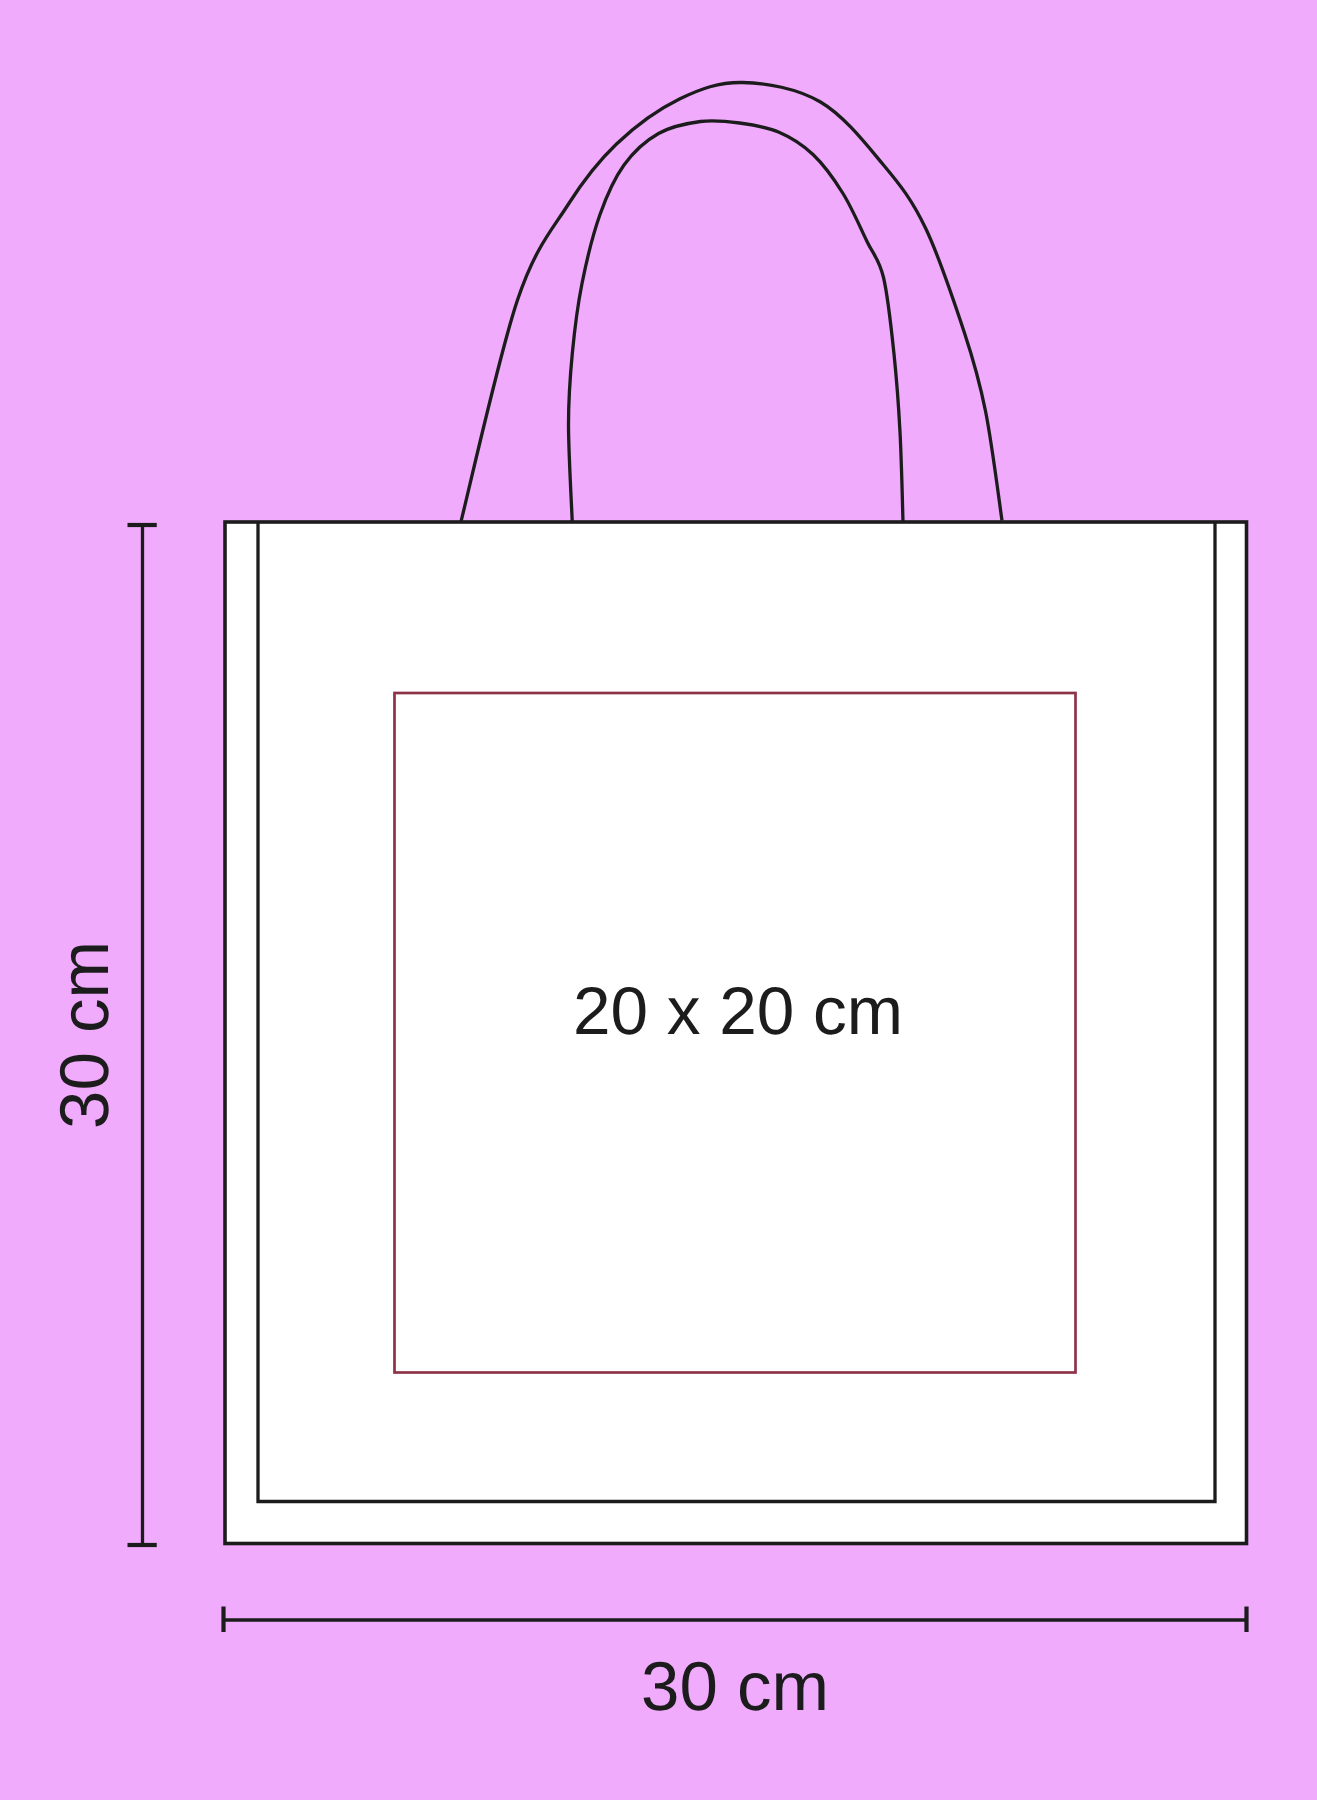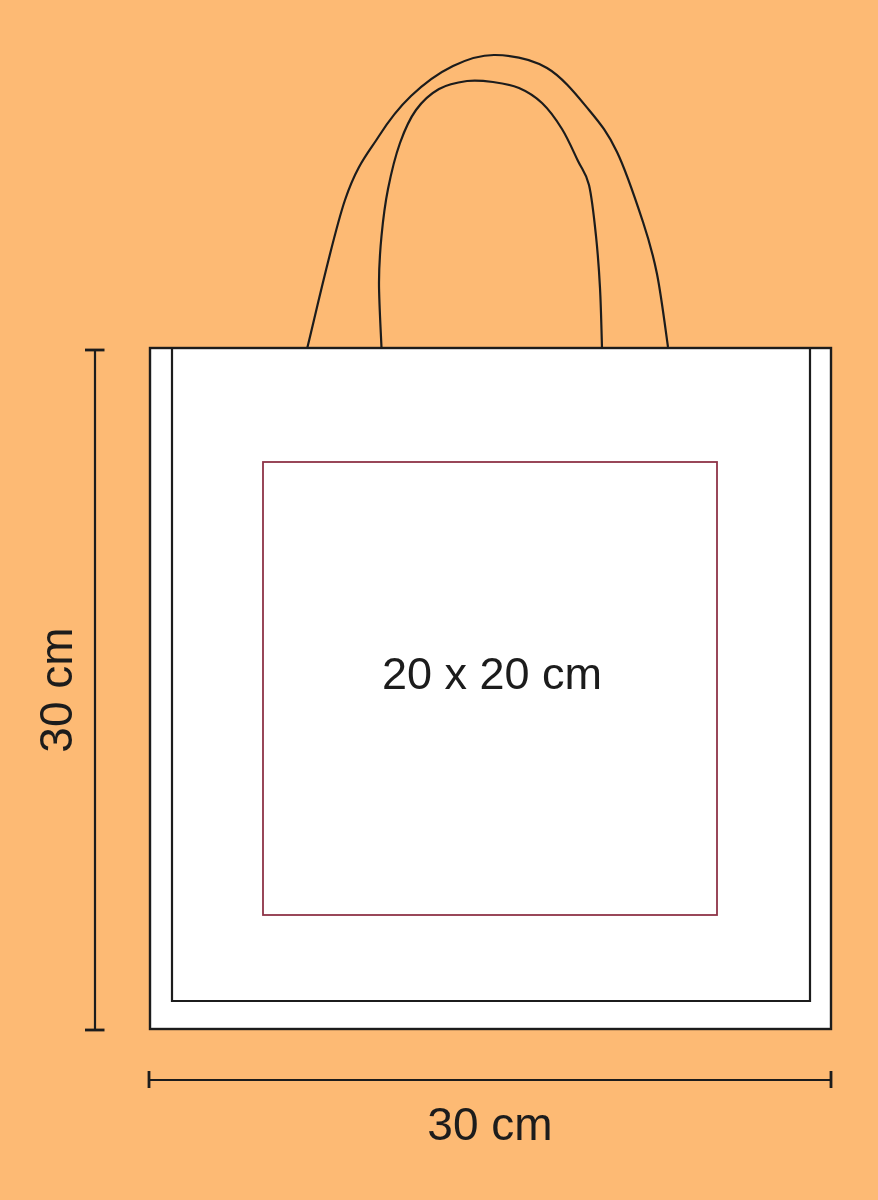--- a/index.html
+++ b/index.html
@@ -1,16 +1,16 @@
 <!DOCTYPE html>
 <html><head>
 <meta charset="utf-8">
 <style>
   html,body{margin:0;padding:0;background:#ffffff;}
-  #stage{position:relative;width:878px;height:1200px;background:#fdba74;overflow:hidden;}
+  #stage{position:relative;width:878px;height:1200px;background:#f0abfc;overflow:hidden;}
   svg{display:block;}
   text{font-family:"Liberation Sans", sans-serif;fill:#1c1c1c;}
 </style>
 </head>
 <body>
 <div id="stage">
 <svg width="878" height="1200" viewBox="0 0 878 1200" xmlns="http://www.w3.org/2000/svg">
 
   <path d="M 307.0 349.0 C 313.3 324.2 333.0 235.5 345.0 200.0 C 357.0 164.5 368.0 153.3 379.0 136.0 C 390.0 118.7 398.7 107.7 411.0 96.0 C 423.3 84.3 439.0 72.8 453.0 66.0 C 467.0 59.2 479.3 54.7 495.0 55.0 C 510.7 55.3 531.3 58.8 547.0 68.0 C 562.7 77.2 577.3 96.0 589.0 110.0 C 600.7 124.0 608.0 133.3 617.0 152.0 C 626.0 170.7 636.3 201.7 643.0 222.0 C 649.7 242.3 652.8 253.2 657.0 274.0 C 661.2 294.8 666.2 334.8 668.0 347.0" fill="none" stroke="#1c1c1c" stroke-width="2.2"></path>
 

